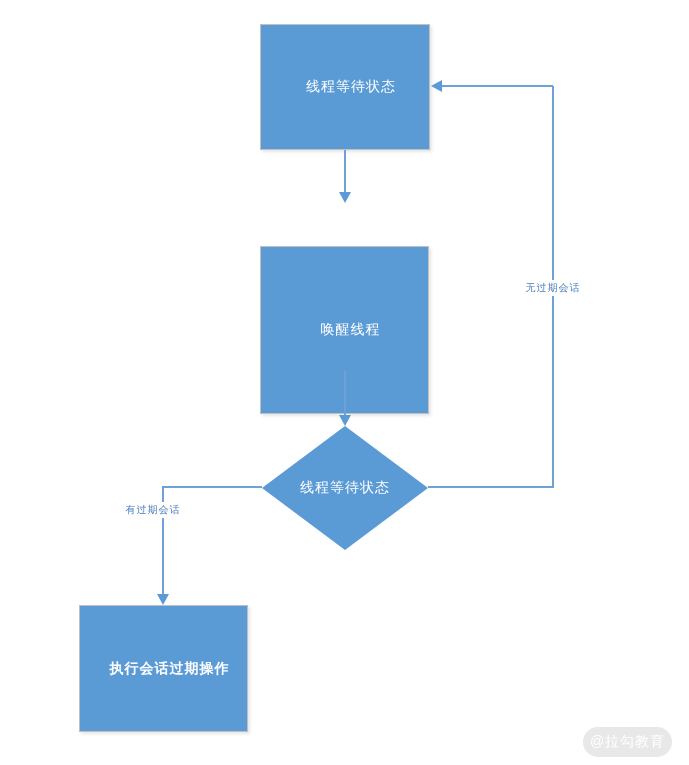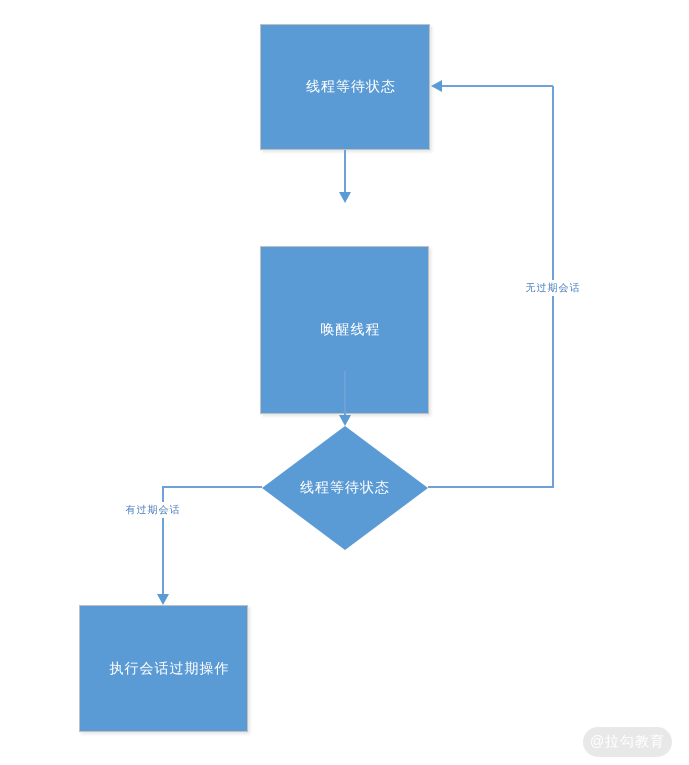--- a/index.html
+++ b/index.html
@@ -119,21 +119,21 @@
   <div class="line" style="left:162px; top:486px; width:2px; height:112px;"></div>
   <div class="arrow-down" style="left:157px; top:594px;"></div>
   <div class="edge-label" style="left:153px; top:497px;margin-top:13px;">有过期会话</div>
 
   <div class="line" style="left:428px; top:486px; width:126px; height:2px;"></div>
   <div class="line" style="left:552px; top:86px; width:2px; height:402px;"></div>
   <div class="line" style="left:433px; top:85px; width:120px; height:2px;"></div>
   <div class="arrow-left" style="left:431px; top:80px;"></div>
   <div class="edge-label" style="left:553px; top:288px;">无过期会话</div>
 
-  <div class="node-rect" style="left:79px; top:605px; width:169px; height:127px;">
+  <div class="node-rect" style="left:79px; top:605px; width:169px; height:127px;font-weight:bold;">
     <span>执行会话过期操作</span>
   </div>
 
   <div class="watermark">
     <span>@拉勾教育</span>
   </div>
 
 </div>
 
 </body></html>

